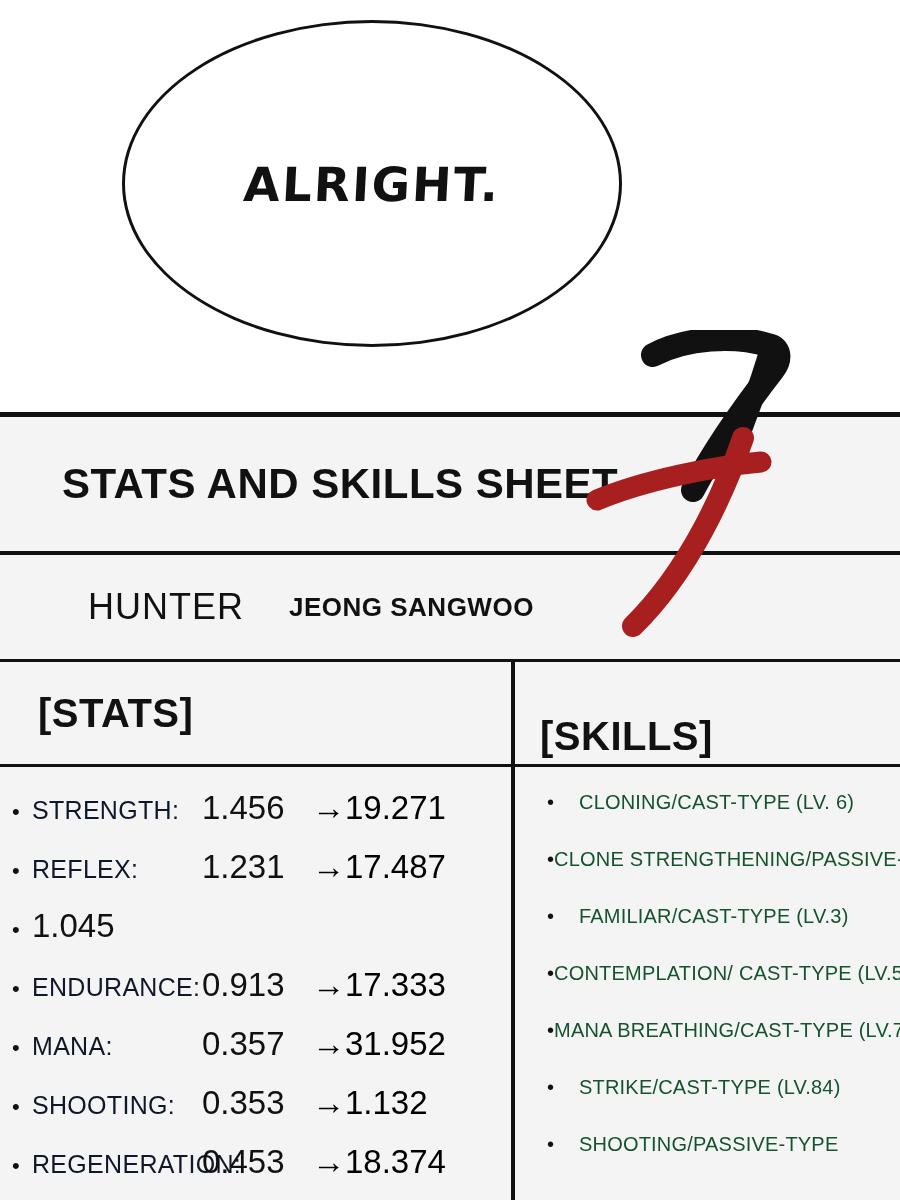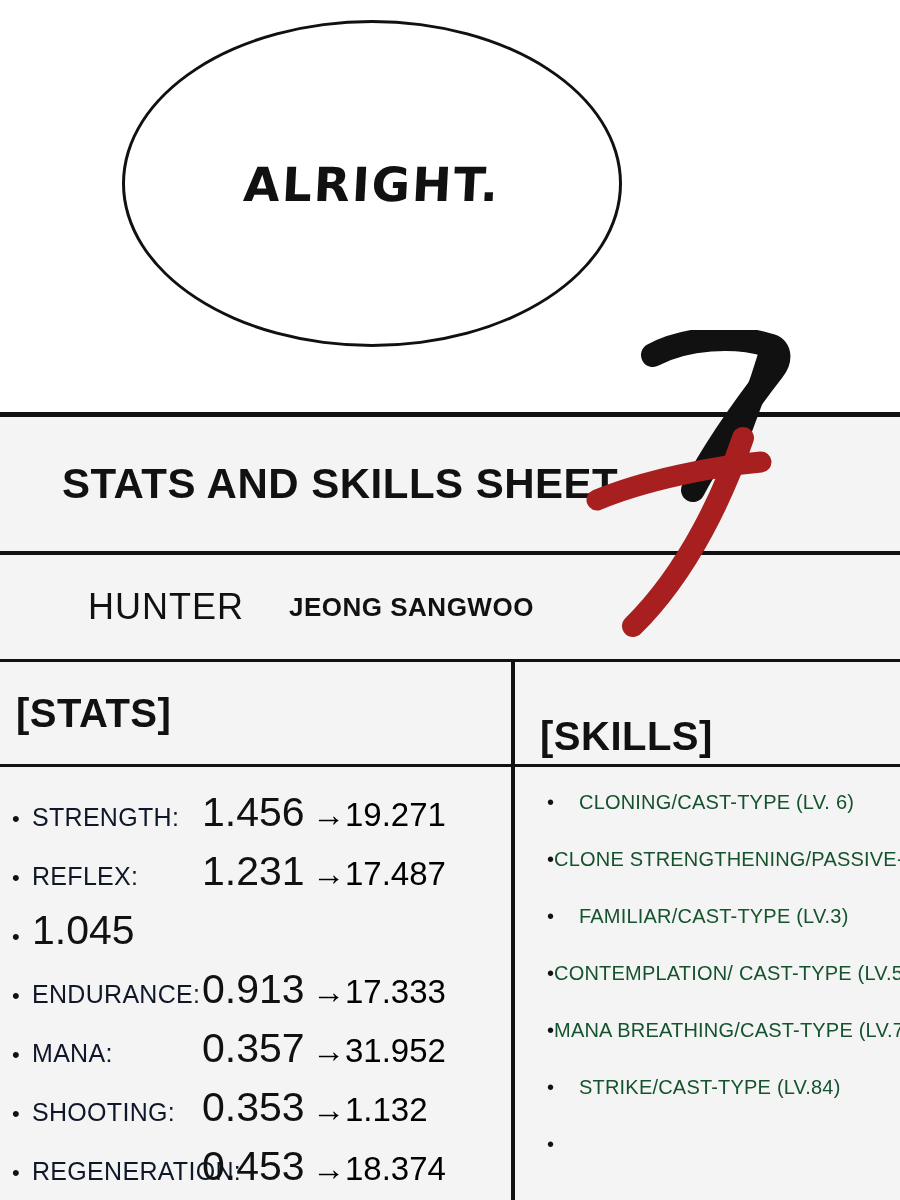--- a/index.html
+++ b/index.html
@@ -114,21 +114,21 @@
     border-bottom: 3px solid #111111;
     display: flex;
     align-items: center;
     box-sizing: border-box;
   }
   .col-header-text {
     font-size: 40px;
     font-weight: 700;
     letter-spacing: 0.5px;
   }
-  .col-stats .col-header-text { padding-left: 16px; }
+  .col-stats .col-header-text { padding-left: 38px; }
   .col-skills .col-header-text { padding-left: 25px; margin-top: 46px; }
 
   
   .stats-list {
     padding: 22px 0 0 0;
     margin: 0;
     list-style: none;
   }
   .stat-row {
     display: flex;
@@ -144,21 +144,21 @@
   }
   .stat-name {
     width: 170px;
     font-size: 25px;
     letter-spacing: 0.3px;
     color: #0f172a;
     white-space: nowrap;
   }
   .stat-base {
     width: 110px;
-    font-size: 41px;
+    font-size: 33px;
     color: #111111;
     white-space: nowrap;
   }
   .stat-arrow {
     font-size: 33px;
     color: #000000;
     white-space: nowrap;
   }
 
   
@@ -289,20 +289,21 @@
         <li class="skill-row">
           <span class="skill-bullet">•</span>
           <span class="skill-text">MANA BREATHING/CAST-TYPE (LV.7)</span>
         </li>
         <li class="skill-row">
           <span class="skill-bullet">•</span>
           <span class="skill-text">STRIKE/CAST-TYPE (LV.84)</span>
         </li>
         <li class="skill-row">
           <span class="skill-bullet">•</span>
+          <span class="skill-text">SHOOTING/PASSIVE-TYPE</span>
         </li>
       </ul>
     </div>
 
   </div>
 </div>
 
 <svg class="brush" viewBox="0 0 230 320">
   <path d="M78 25 C 110 8, 160 4, 196 16 C 205 19, 206 30, 198 40 C 170 76, 140 118, 118 160" fill="none" stroke="#111111" stroke-width="24" stroke-linecap="round"></path>
   <path d="M196 16 C 185 52, 168 100, 150 142" fill="none" stroke="#111111" stroke-width="20" stroke-linecap="round"></path>

